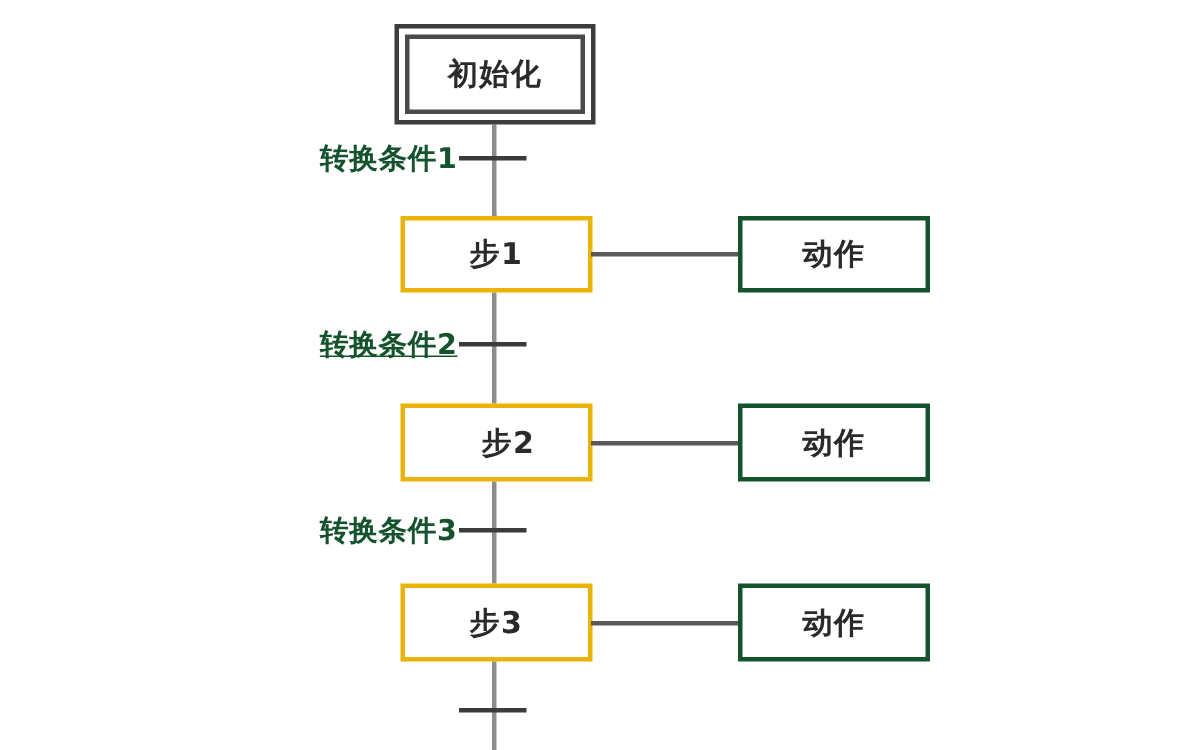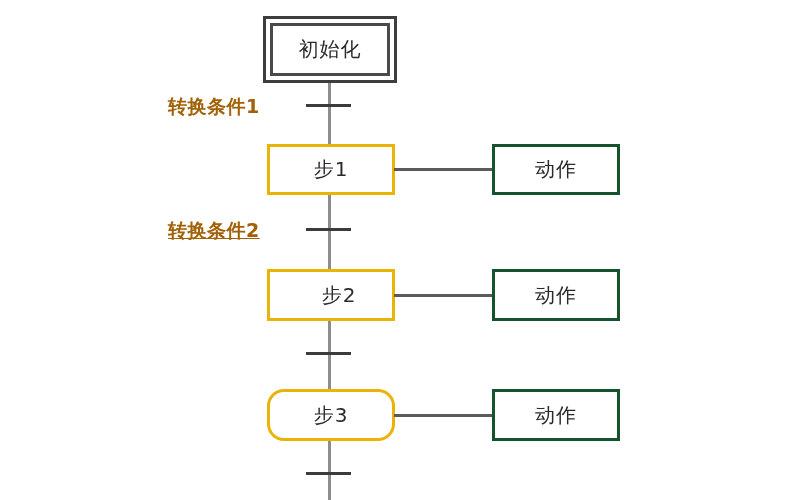--- a/index.html
+++ b/index.html
@@ -33,39 +33,40 @@
     background: #3b3b3b;
   }
 
   
   .cond-label {
     position: absolute;
     font-family: "DejaVu Sans", "Liberation Sans", sans-serif;
     font-weight: bold;
     font-size: 19px;
     line-height: 1;
-    color: #a16207;
+    color: #14532d;
     white-space: nowrap;
+    text-align: right;
     letter-spacing: 0.5px;
   }
 
   
   .box {
     position: absolute;
     box-sizing: border-box;
     background: #ffffff;
     border: 3px solid #4a4a4a;
     display: flex;
     align-items: center;
     justify-content: center;
   }
   .box .box-text {
     font-family: "DejaVu Sans", "Liberation Sans", sans-serif;
     font-size: 20px;
-    font-weight: normal;
+    font-weight: bold;
     color: #2a2a2a;
     white-space: nowrap;
     letter-spacing: 1px;
   }
 
   
   .box.initial {
     border: 3px solid #3d3d3d;
     padding: 4px;
   }
@@ -125,23 +126,24 @@
   <div class="tick" style="left:306px; top:228px; width:45px;"></div>
 
   <div class="box step" style="left:267px; top:269px; width:128px; height:52px;padding-left:16px;">
     <span class="box-text">步2</span>
   </div>
   <div class="link" style="left:394px; top:294px; width:99px;"></div>
   <div class="box action" style="left:492px; top:269px; width:128px; height:52px;">
     <span class="box-text">动作</span>
   </div>
 
+  <div class="cond-label" style="left:168px; top:345px; width:137px;">转换条件3</div>
   <div class="tick" style="left:306px; top:352px; width:45px;"></div>
 
-  <div class="box step" style="left:267px; top:389px; width:128px; height:52px;border-radius:17px;">
+  <div class="box step" style="left:267px; top:389px; width:128px; height:52px;">
     <span class="box-text">步3</span>
   </div>
   <div class="link" style="left:394px; top:414px; width:99px;"></div>
   <div class="box action" style="left:492px; top:389px; width:128px; height:52px;">
     <span class="box-text">动作</span>
   </div>
 
   <div class="tick" style="left:306px; top:472px; width:45px;"></div>
 
 </div>

